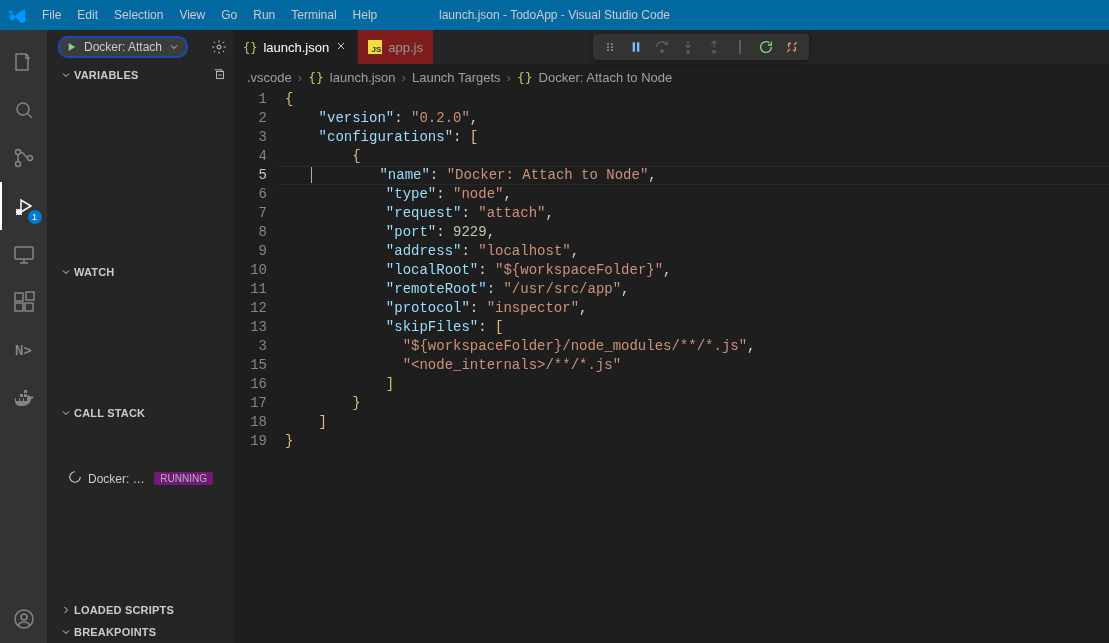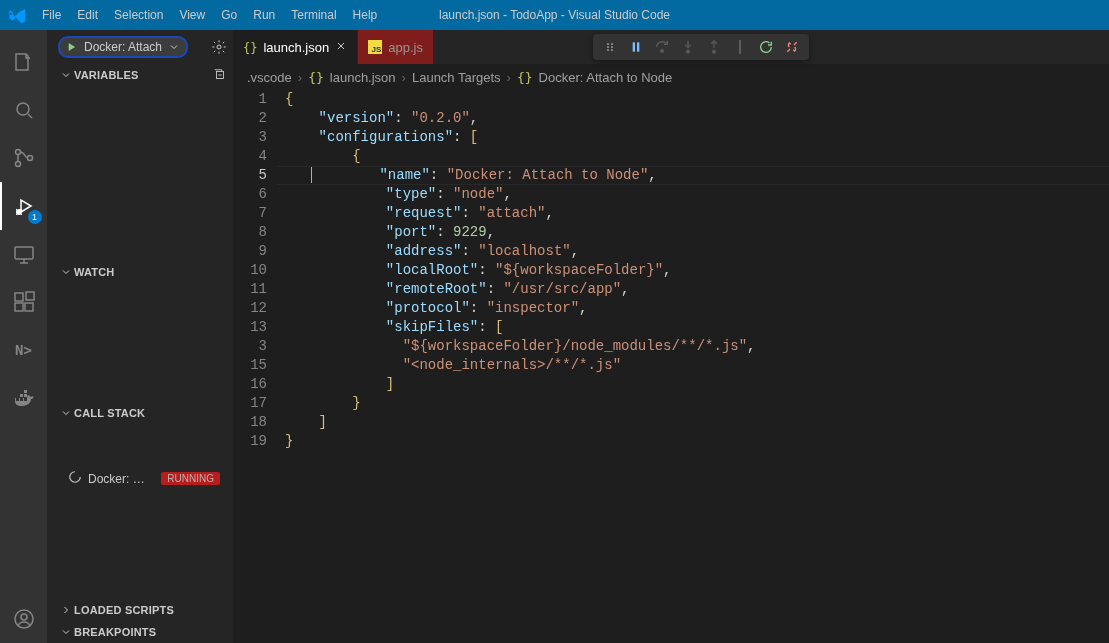--- a/index.html
+++ b/index.html
@@ -122,26 +122,26 @@
   .callstack-row {
     display:flex; align-items:center;
     height:22px;
     padding-left:20px;
     font-size:12px;
     gap:6px;
   }
   .callstack-row .spin { color:#ccc; }
   .callstack-row .status {
     margin-left:auto;
-    background:#b91c1c;
+    background:#701a75;
     color:#b5b5b5;
     font-size:10px;
     padding:1px 6px;
     border-radius:2px;
-    margin-right:13px;
+    margin-right:20px;
   }
   .collapsed-chev { transform: rotate(-90deg); }
   .section-stack { display:flex; flex-direction:column; flex:1; min-height:0; }
   .section-zone { display:flex; flex-direction:column; }
   .section-zone.grow { flex:1; }
 
   
   .editor-col {
     flex:1;
     display:flex;

